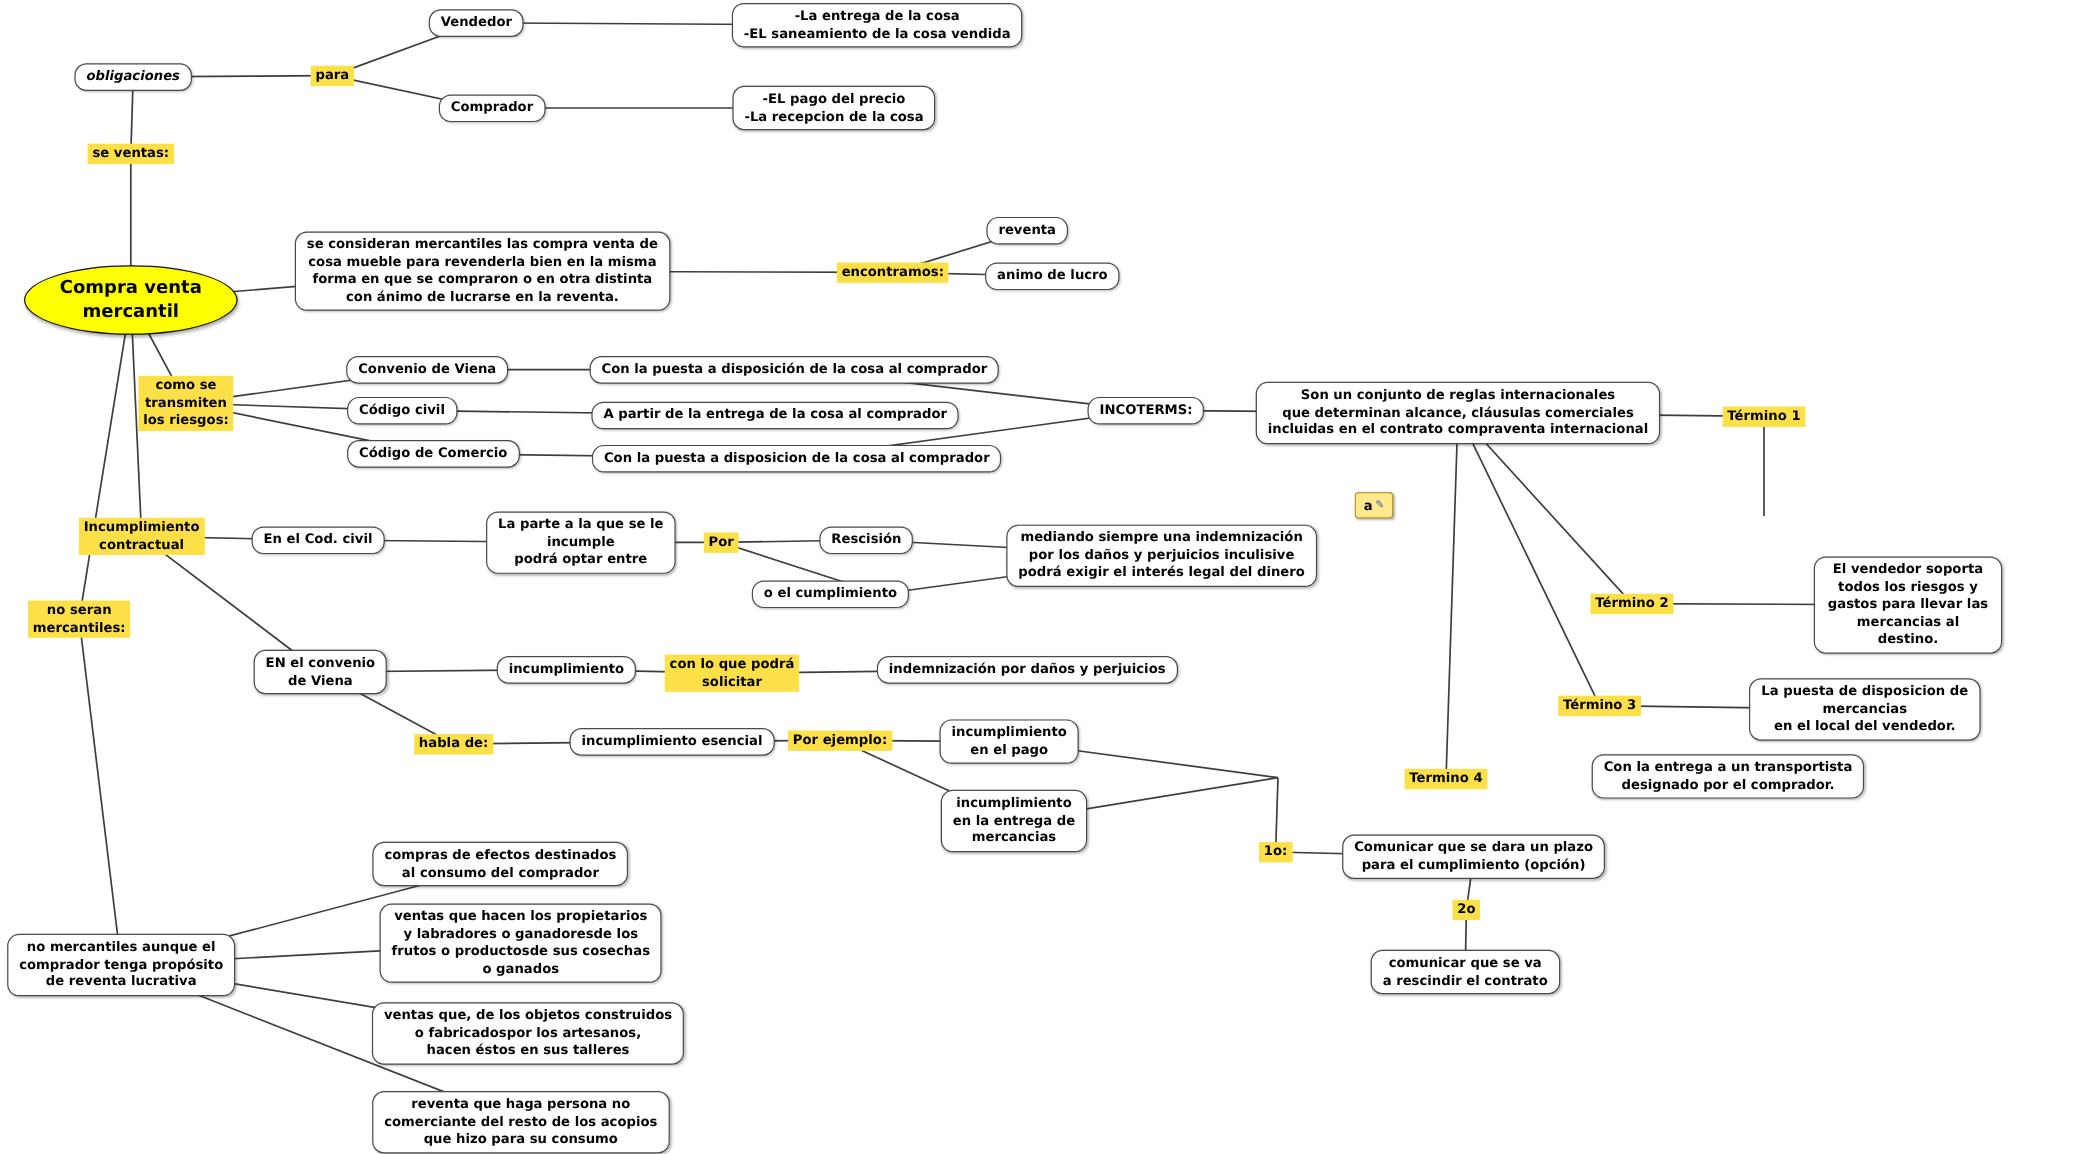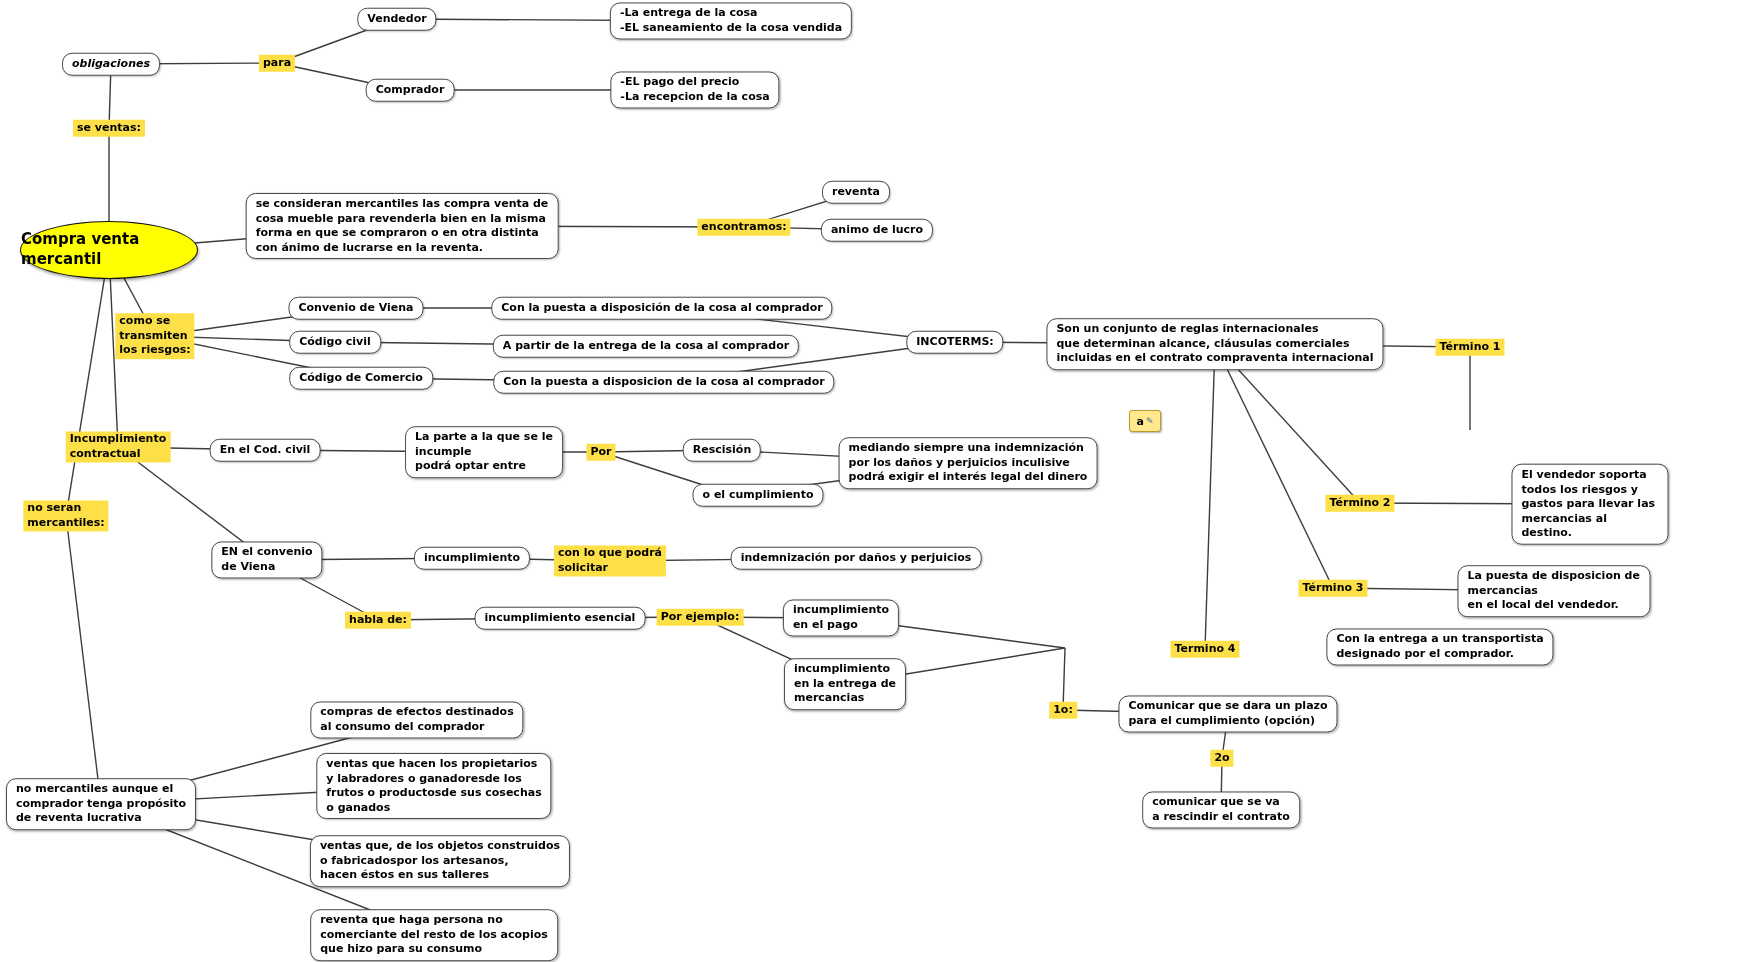--- a/index.html
+++ b/index.html
@@ -4,37 +4,37 @@
 <style>
   html,body{margin:0;padding:0;background:#ffffff;}
   .canvas{
     position:relative;width:1747px;height:962px;background:#ffffff;overflow:hidden;
     font-family:"DejaVu Sans","Liberation Sans",sans-serif;color:var(--text,#000);
   }
   svg.edges{position:absolute;left:0;top:0;z-index:0;}
   .node{
     position:absolute;transform:translate(-50%,-50%);z-index:1;
     font-size:11px;font-weight:bold;line-height:1.32;color:var(--text,#000);
-    text-align:left;white-space:pre-line;
+    text-align:center;white-space:pre-line;
   }
   .box{
     background:var(--node-fill,#ffffff);
     border:1.5px solid var(--border,#4a4a4a);
     border-radius:10px;padding:3px 9px;
     box-shadow:1px 1px 2px rgba(0,0,0,0.25);
   }
   .label{background:#fde047;padding:1px 4px;}
   .ellipse{
     background:var(--root-fill,#ffff00);
     border:1.6px solid #111;border-radius:50%;
     width:176px;height:56px;display:flex;align-items:center;justify-content:center;
     font-size:15px;box-shadow:1px 2px 3px rgba(0,0,0,0.35);
   }
   .italic{font-style:italic;}
-  .align-left{text-align:left;}
+  .align-left{text-align:center;}
   .annotation{
     position:absolute;z-index:2;width:30px;height:20px;
     background:#ffe98c;border:1px solid #b89b2d;border-radius:3px;
     font-size:11px;font-weight:bold;display:flex;align-items:center;justify-content:center;gap:2px;
     box-shadow:1px 1px 2px rgba(0,0,0,0.3);cursor:pointer;
   }
   .annotation .pen{font-size:9px;color:#4466aa;}
 </style>
 </head>
 <body>
@@ -145,21 +145,21 @@
 designado por el comprador.</div>
 
   <div class="node label" style="left:118px;top:447px">Incumplimiento
 contractual</div>
   <div class="node box" style="left:265px;top:450px">En el Cod. civil</div>
   <div class="node box" style="left:484px;top:452px">La parte a la que se le
 incumple
 podrá optar entre</div>
   <div class="node label" style="left:601px;top:452px">Por</div>
   <div class="node box" style="left:722px;top:450px">Rescisión</div>
-  <div class="node box" style="left:758px;top:495px">o el cumplimiento</div>
+  <div class="node box" style="left:692px;top:495px">o el cumplimiento</div>
   <div class="node box" style="left:968px;top:463px">mediando siempre una indemnización
 por los daños y perjuicios inculisive
 podrá exigir el interés legal del dinero</div>
 
   <div class="node label" style="left:66px;top:516px">no seran
 mercantiles:</div>
   <div class="node box" style="left:267px;top:560px">EN el convenio
 de Viena</div>
   <div class="node box" style="left:472px;top:558px">incumplimiento</div>
   <div class="node label" style="left:610px;top:561px">con lo que podrá

